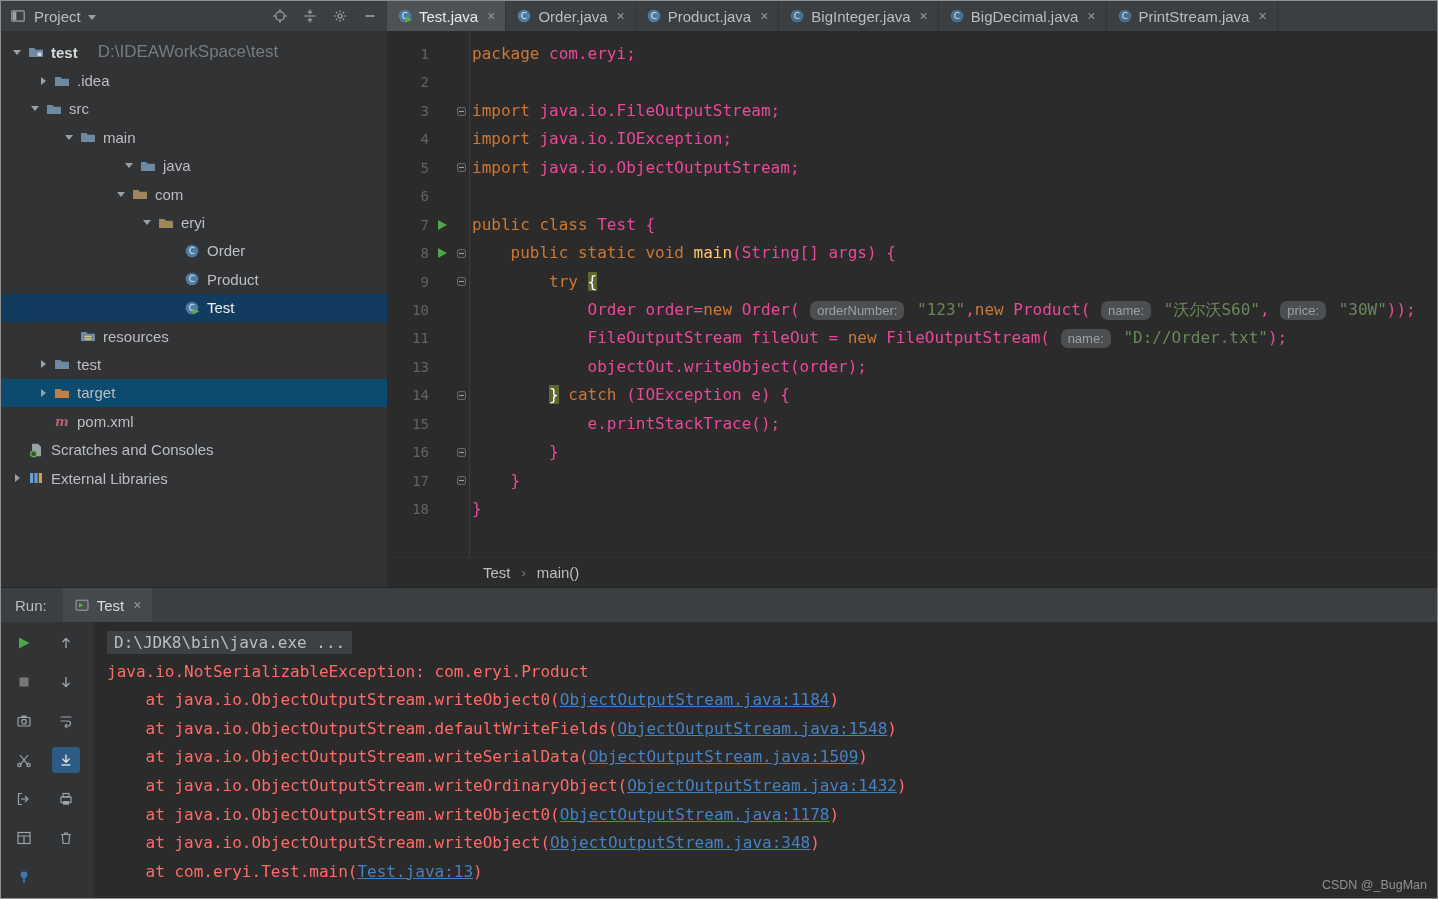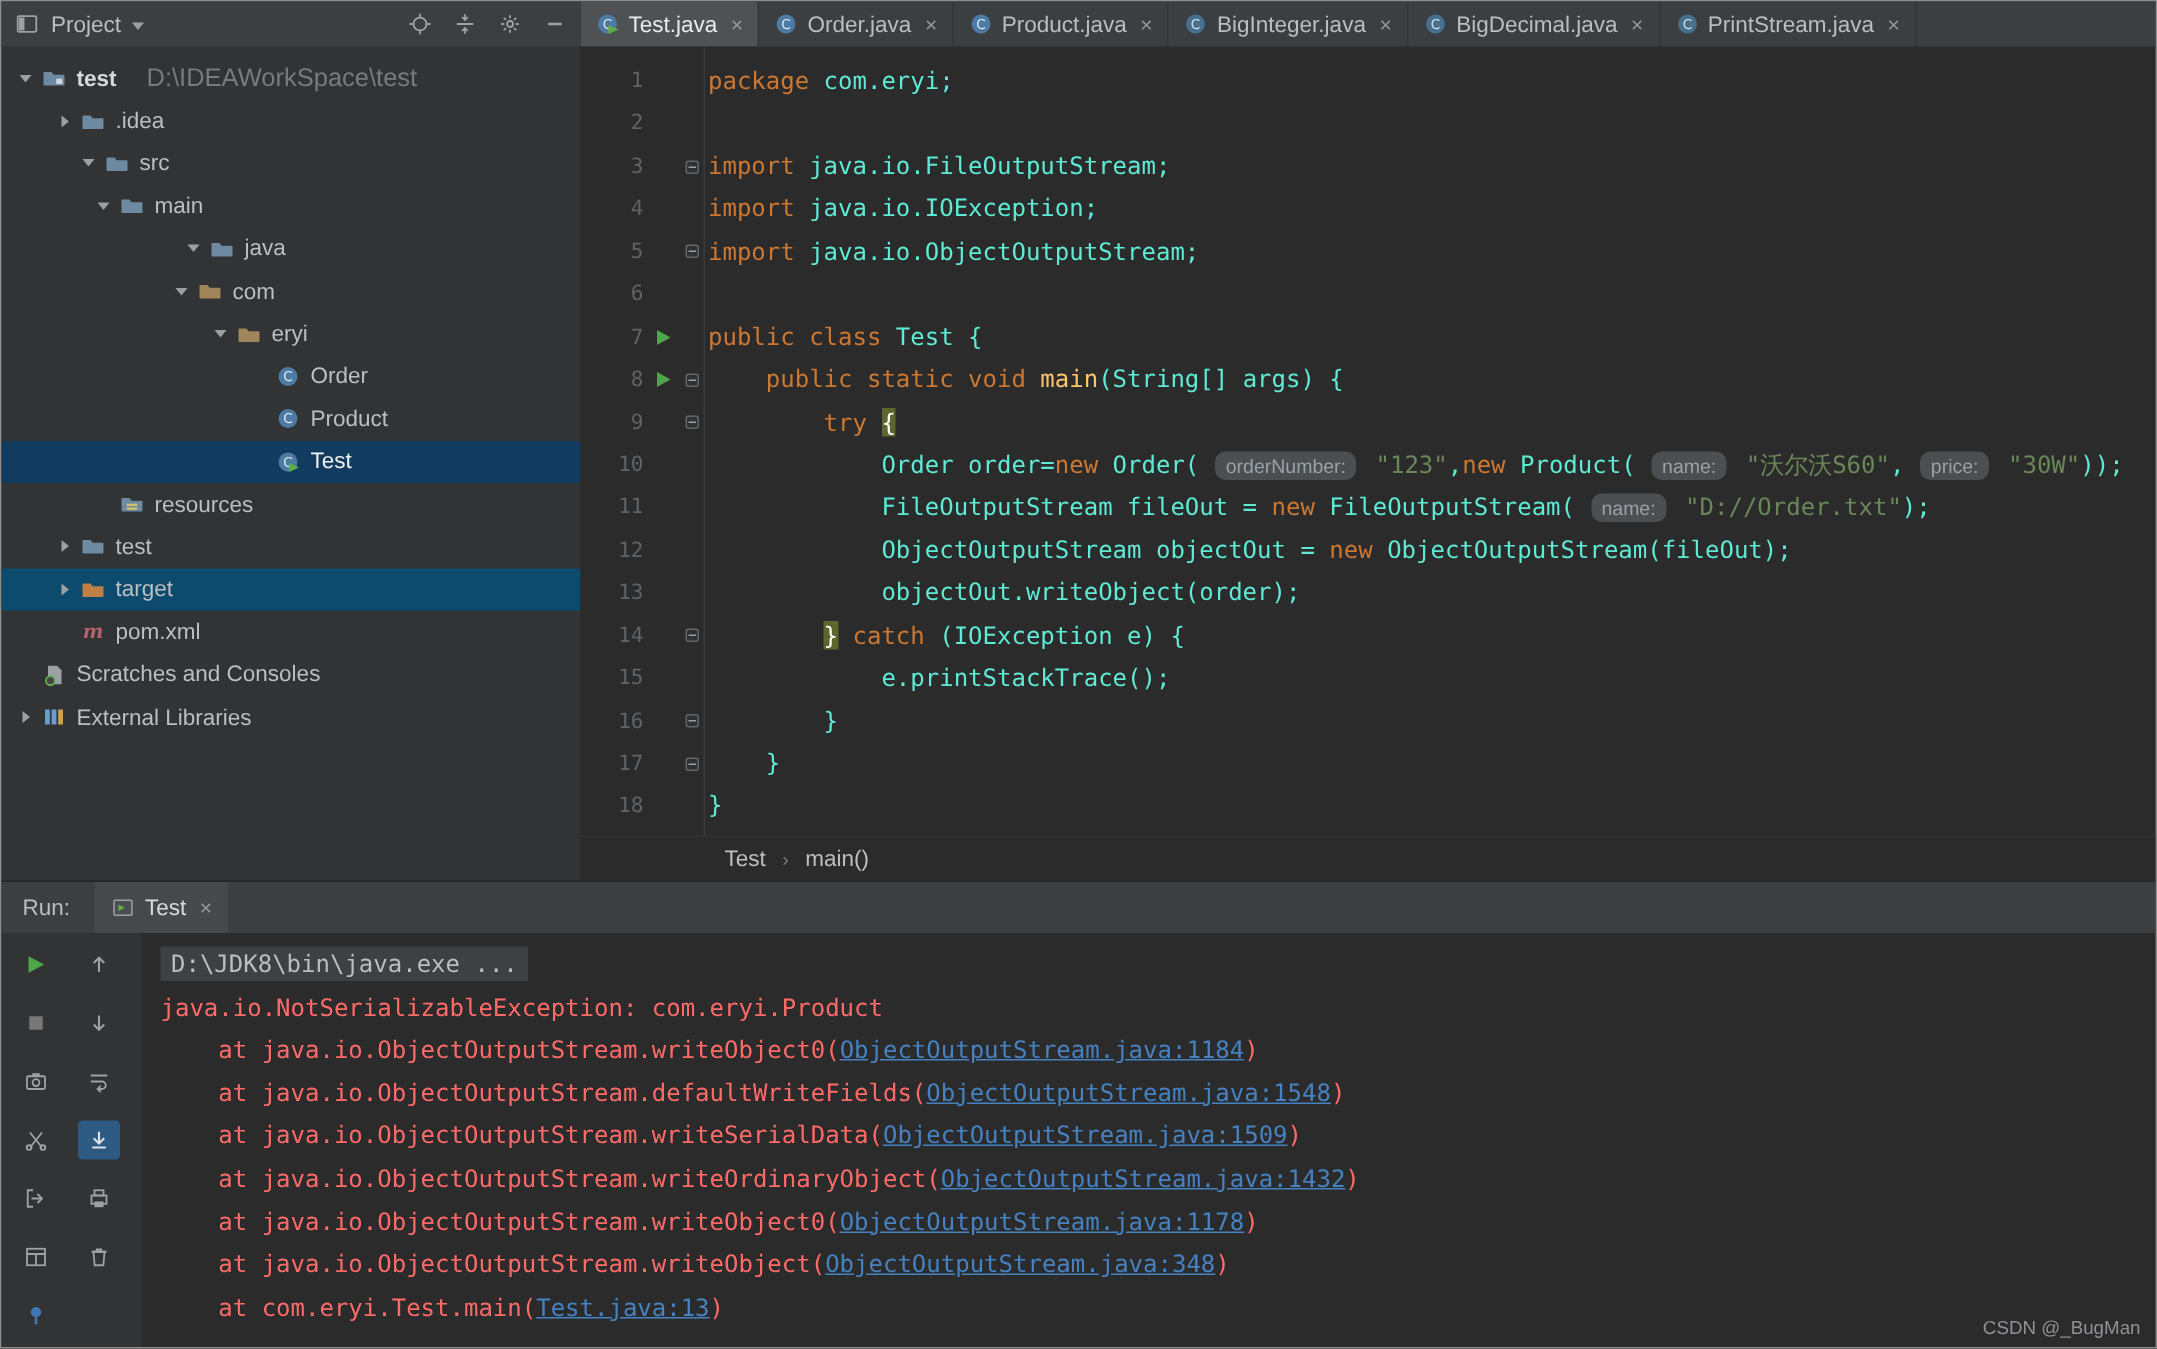--- a/index.html
+++ b/index.html
@@ -36,21 +36,21 @@
   #code { position:absolute; top:30px; left:0; right:0; bottom:30px; overflow:hidden; padding-top:9px; }
   #gutter-line { position:absolute; left:82px; top:30px; bottom:30px; width:1px; background:#3a3c3d; }
   .cl { display:flex; height:28.45px; line-height:28.45px; font-family:"DejaVu Sans Mono",monospace; font-size:16px; white-space:pre; }
   .cl .num { width:46px; flex:none; text-align:right; color:#606366; font-size:14px; padding-right:4px; }
   .cl .rs { width:18px; flex:none; display:flex; align-items:center; justify-content:center; }
   .run-tri { width:0; height:0; border-top:5.5px solid transparent; border-bottom:5.5px solid transparent; border-left:9px solid #4fa648; }
   .cl .fs { width:21px; flex:none; display:flex; align-items:center; justify-content:center; }
   .foldbox { width:9px; height:9px; border:1px solid #63676b; border-radius:2px; position:relative; background:#2f3133; }
   .foldbox::after { content:""; position:absolute; left:1px; right:1px; top:3px; height:1px; background:#9da0a3; }
   .cl .codetext { color:#a9b7c6; }
-  .kw { color:#cc7832; } .pl { color:#5eead4; } .str { color:#6a8759; } .fn { color:#ffc66b; }
+  .kw { color:#cc7832; } .pl { color:#ec4899; } .str { color:#6a8759; } .fn { color:#ffc66b; }
   .brace { background:#5c662d; color:#ffffff; }
   .hint { background:#4b4f51; color:#9aa0a5; font-family:"Liberation Sans",sans-serif; font-size:13px; border-radius:7px; padding:2px 7px; margin:0 3px 0 1px; }
   #breadcrumb { position:absolute; left:0; right:0; bottom:0; height:30px; background:#2b2b2b; border-top:1px solid #303233; display:flex; align-items:center; padding-left:96px; gap:11px; }
   .crumb { color:#bcbec0; font-size:15px; }
   .crumb-sep { color:#7a7d80; font-size:13px; }
 
   
   #run-panel { position:absolute; left:0; top:586px; right:0; bottom:0; background:#2b2b2b; border-top:1px solid #242626; }
   #run-header { height:34px; background:#3c3f41; display:flex; align-items:center; padding-left:14px; gap:16px; }
   #run-label { color:#bbbdbf; font-size:15px; }
@@ -146,21 +146,21 @@
           <span class="arrow a-right"></span>
           <span class="ticon">
             <span class="icon">
               <svg width="16" height="16" viewBox="0 0 16 16">
                 <path d="M1.5 4h4.8l1.5 1.8h6.7a.5.5 0 0 1 .5.5v6.2a.5.5 0 0 1-.5.5h-13a.5.5 0 0 1-.5-.5v-8a.5.5 0 0 1 .5-.5z" fill="#6e8aa3"></path>
               </svg>
             </span>
           </span>
           <span class="tlabel">.idea</span>
         </div>
-        <div class="trow" style="padding-left: 50px;">
+        <div class="trow" style="padding-left: 26px;">
           <span class="arrow a-down"></span>
           <span class="ticon">
             <span class="icon">
               <svg width="16" height="16" viewBox="0 0 16 16">
                 <path d="M1.5 4h4.8l1.5 1.8h6.7a.5.5 0 0 1 .5.5v6.2a.5.5 0 0 1-.5.5h-13a.5.5 0 0 1-.5-.5v-8a.5.5 0 0 1 .5-.5z" fill="#6e8aa3"></path>
               </svg>
             </span>
           </span>
           <span class="tlabel">src</span>
         </div>
@@ -388,21 +388,20 @@
         <div class="cl"><span class="num">2</span><span class="rs"></span><span class="fs"></span><span class="codetext"></span></div>
         <div class="cl"><span class="num">3</span><span class="rs"></span><span class="fs"><span class="foldbox"></span></span><span class="codetext"><span class="kw">import</span><span class="pl"> java.io.FileOutputStream;</span></span></div>
         <div class="cl"><span class="num">4</span><span class="rs"></span><span class="fs"></span><span class="codetext"><span class="kw">import</span><span class="pl"> java.io.IOException;</span></span></div>
         <div class="cl"><span class="num">5</span><span class="rs"></span><span class="fs"><span class="foldbox"></span></span><span class="codetext"><span class="kw">import</span><span class="pl"> java.io.ObjectOutputStream;</span></span></div>
         <div class="cl"><span class="num">6</span><span class="rs"></span><span class="fs"></span><span class="codetext"></span></div>
         <div class="cl"><span class="num">7</span><span class="rs"><span class="run-tri"></span></span><span class="fs"></span><span class="codetext"><span class="kw">public class</span><span class="pl"> Test {</span></span></div>
         <div class="cl"><span class="num">8</span><span class="rs"><span class="run-tri"></span></span><span class="fs"><span class="foldbox"></span></span><span class="codetext"><span class="pl">    </span><span class="kw">public static void</span><span class="fn"> main</span><span class="pl">(String[] args) {</span></span></div>
         <div class="cl"><span class="num">9</span><span class="rs"></span><span class="fs"><span class="foldbox"></span></span><span class="codetext"><span class="pl">        </span><span class="kw">try </span><span class="brace">{</span></span></div>
         <div class="cl"><span class="num">10</span><span class="rs"></span><span class="fs"></span><span class="codetext"><span class="pl">            Order order=</span><span class="kw">new</span><span class="pl"> Order( </span><span class="hint">orderNumber:</span><span class="str"> "123"</span><span class="pl">,</span><span class="kw">new</span><span class="pl"> Product( </span><span class="hint">name:</span><span class="str"> "沃尔沃S60"</span><span class="pl">, </span><span class="hint">price:</span><span class="str"> "30W"</span><span class="pl">));</span></span></div>
         <div class="cl"><span class="num">11</span><span class="rs"></span><span class="fs"></span><span class="codetext"><span class="pl">            FileOutputStream fileOut = </span><span class="kw">new</span><span class="pl"> FileOutputStream( </span><span class="hint">name:</span><span class="str"> "D://Order.txt"</span><span class="pl">);</span></span></div>
-        <div class="cl"><span class="num">12</span><span class="rs"></span><span class="fs"></span><span class="codetext"><span class="pl">            ObjectOutputStream objectOut = </span><span class="kw">new</span><span class="pl"> ObjectOutputStream(fileOut);</span></span></div>
         <div class="cl"><span class="num">13</span><span class="rs"></span><span class="fs"></span><span class="codetext"><span class="pl">            objectOut.writeObject(order);</span></span></div>
         <div class="cl"><span class="num">14</span><span class="rs"></span><span class="fs"><span class="foldbox"></span></span><span class="codetext"><span class="pl">        </span><span class="brace">}</span><span class="kw"> catch </span><span class="pl">(IOException e) {</span></span></div>
         <div class="cl"><span class="num">15</span><span class="rs"></span><span class="fs"></span><span class="codetext"><span class="pl">            e.printStackTrace();</span></span></div>
         <div class="cl"><span class="num">16</span><span class="rs"></span><span class="fs"><span class="foldbox"></span></span><span class="codetext"><span class="pl">        }</span></span></div>
         <div class="cl"><span class="num">17</span><span class="rs"></span><span class="fs"><span class="foldbox"></span></span><span class="codetext"><span class="pl">    }</span></span></div>
         <div class="cl"><span class="num">18</span><span class="rs"></span><span class="fs"></span><span class="codetext"><span class="pl">}</span></span></div>
       </div>
     <div id="gutter-line"></div>
     <div id="breadcrumb">
       <span class="crumb">Test</span>

